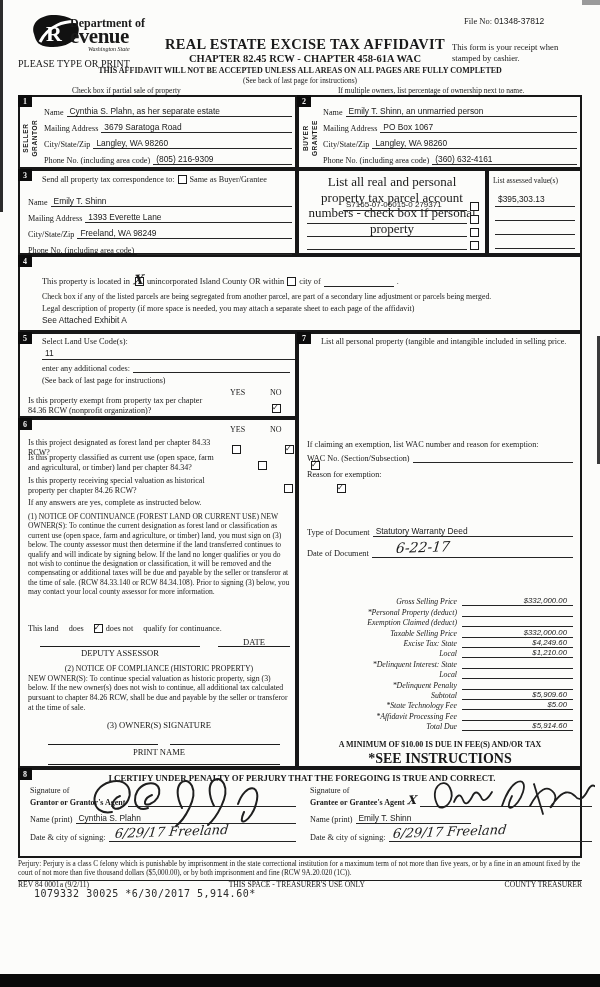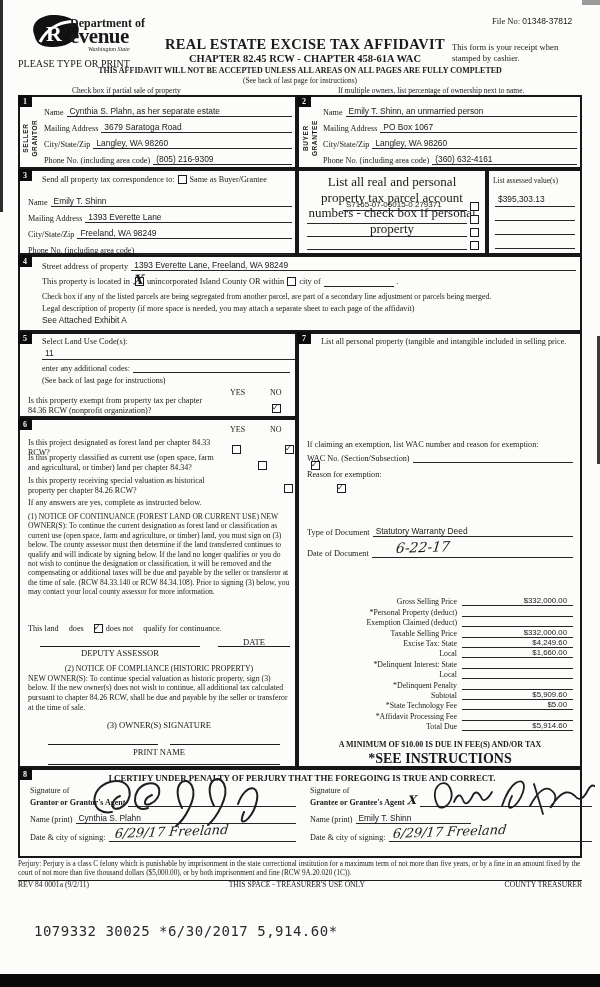--- a/index.html
+++ b/index.html
@@ -50,21 +50,21 @@
       <path d="M14,30 C22,14 38,8 54,10" stroke="#fff" stroke-width="3" fill="none"></path>
       <text x="20" y="29" font-family="Liberation Serif, serif" font-weight="bold" font-size="22" fill="#fff">R</text>
     </svg>
     <div class="abs serif" style="left:44px;top:6px;font-size:12px;font-weight:bold;text-align:right;">Department of</div>
     <div class="abs serif b" style="left:44px;top:14px;font-size:21px;letter-spacing:-.5px;">evenue</div>
     <div class="abs serif" style="left:62px;top:36px;font-size:6px;font-style:italic;">Washington State</div>
   </div>
   <div class="abs serif" style="left:18px;top:58px;font-size:10px;">PLEASE TYPE OR PRINT</div>
   <div class="abs serif b ctr" style="left:135px;top:36px;width:340px;font-size:14.5px;letter-spacing:.3px;">REAL ESTATE EXCISE TAX AFFIDAVIT</div>
   <div class="abs serif b ctr" style="left:135px;top:53px;width:340px;font-size:10.5px;">CHAPTER 82.45 RCW - CHAPTER 458-61A WAC</div>
-  <div class="abs serif" style="left:492px;top:16px;font-size:8.5px;text-align:center;">
+  <div class="abs serif" style="left:464px;top:16px;font-size:8.5px;text-align:center;">
     <span>File No:</span>
     <span class="sans" style="font-size:8.5px;">01348-37812</span>
   </div>
   <div class="abs serif" style="left:452px;top:42px;width:128px;font-size:8.6px;line-height:1.3;">This form is your receipt when stamped by cashier.</div>
   <div class="abs serif b ctr" style="left:0;top:66px;width:600px;font-size:8px;">THIS AFFIDAVIT WILL NOT BE ACCEPTED UNLESS ALL AREAS ON ALL PAGES ARE FULLY COMPLETED</div>
   <div class="abs serif ctr" style="left:0;top:76px;width:600px;font-size:7.4px;">(See back of last page for instructions)</div>
   <div class="abs serif" style="left:72px;top:86px;font-size:7.5px;">Check box if partial sale of property</div>
   <div class="abs serif" style="left:338px;top:86px;font-size:7.5px;">If multiple owners, list percentage of ownership next to name.</div>
 
   <div class="secbox" style="left:18px;top:95px;width:279px;height:74px;">
@@ -173,24 +173,20 @@
     <div class="abs" style="left:6px;top:23px;width:80px;">
       <div class="val" style="height:12px;">$395,303.13</div>
       <div class="val" style="height:13px;"></div>
       <div class="val" style="height:13px;"></div>
       <div class="val" style="height:13px;"></div>
     </div>
   </div>
 
   <div class="secbox" style="left:18px;top:255px;width:564px;height:77px;">
     <div class="numbox">4</div>
-    <div class="abs frow" style="left:22px;top:3px;width:534px;">
-      <span class="lbl" style="font-size:8.4px;">Street address of property</span>
-      <span class="val grow">1393 Everette Lane, Freeland, WA 98249</span>
-    </div>
     <div class="abs frow" style="left:22px;top:19px;align-items:center;">
       <span class="lbl" style="font-size:8.4px;">This property is located in</span>
       <span class="cb" style="margin-left:2px;">
         <span class="hand" style="position:absolute;left:-2px;top:-6px;font-size:13px;font-weight:bold;">X</span>
       </span>
       <span class="lbl" style="font-size:8.4px;">unincorporated Island County OR within</span>
       <span class="cb"></span>
       <span class="lbl" style="font-size:8.4px;">city of</span>
       <span class="uline" style="width:70px;"></span>
       <span class="lbl">.</span>
@@ -279,21 +275,21 @@
       <span class="lbl" style="font-size:8.4px;">Type of Document</span>
       <span class="val grow">Statutory Warranty Deed</span>
     </div>
     <div class="abs frow" style="left:8px;top:208px;width:266px;height:16px;">
       <span class="lbl" style="font-size:8.4px;">Date of Document</span>
       <span class="uline grow" style="position:relative;">
         <span class="hand" style="position:absolute;left:24px;top:-8px;font-size:14px;">6-22-17</span>
       </span>
     </div>
 
-    <div class="abs" style="left:8px;top:262px;width:266px;">
+    <div class="abs" style="left:8px;top:262px;width:266px;font-style:italic;">
       <div class="feerow">
           <span class="feelbl">Gross Selling Price</span>
           <span class="feeval">$332,000.00</span>
         </div>
       <div class="feerow">
           <span class="feelbl">*Personal Property (deduct)</span>
           <span class="feeval"></span>
         </div>
       <div class="feerow">
           <span class="feelbl">Exemption Claimed (deduct)</span>
@@ -302,21 +298,21 @@
       <div class="feerow">
           <span class="feelbl">Taxable Selling Price</span>
           <span class="feeval">$332,000.00</span>
         </div>
       <div class="feerow">
           <span class="feelbl">Excise Tax:  State</span>
           <span class="feeval">$4,249.60</span>
         </div>
       <div class="feerow">
           <span class="feelbl">Local</span>
-          <span class="feeval">$1,660.00</span>
+          <span class="feeval">$1,210.00</span>
         </div>
       <div class="feerow">
           <span class="feelbl">*Delinquent Interest:  State</span>
           <span class="feeval"></span>
         </div>
       <div class="feerow">
           <span class="feelbl">Local</span>
           <span class="feeval"></span>
         </div>
       <div class="feerow">
@@ -404,15 +400,15 @@
     </div>
   </div>
 
   <div class="abs serif" style="left:18px;top:860px;width:564px;font-size:7.2px;line-height:1.3;border-bottom:1.5px solid #1c1c1c;padding-bottom:1px;">Perjury:  Perjury is a class C felony which is punishable by imprisonment in the state correctional institution for a maximum term of not more than five years, or by a fine in an amount fixed by the court of not more than five thousand dollars ($5,000.00), or by both imprisonment and fine (RCW 9A.20.020 (1C)).</div>
   <div class="abs" style="left:18px;top:880px;width:564px;display:flex;justify-content:space-between;">
     <span class="serif" style="font-size:7.6px;">REV 84 0001a (9/2/11)</span>
     <span class="serif" style="font-size:7.6px;">THIS SPACE - TREASURER'S USE ONLY</span>
     <span class="serif" style="font-size:7.6px;">COUNTY TREASURER</span>
   </div>
 
-  <div class="abs mono" style="left:34px;top:923px;font-size:14px;letter-spacing:.5px;color:#2a2a2a;">1079332 30025 *6/30/2017 5,914.60*</div>
+  <div class="abs mono" style="left:34px;top:888px;font-size:10px;letter-spacing:.5px;color:#2a2a2a;">1079332 30025 *6/30/2017 5,914.60*</div>
 
 </div>
 
 </body></html>

